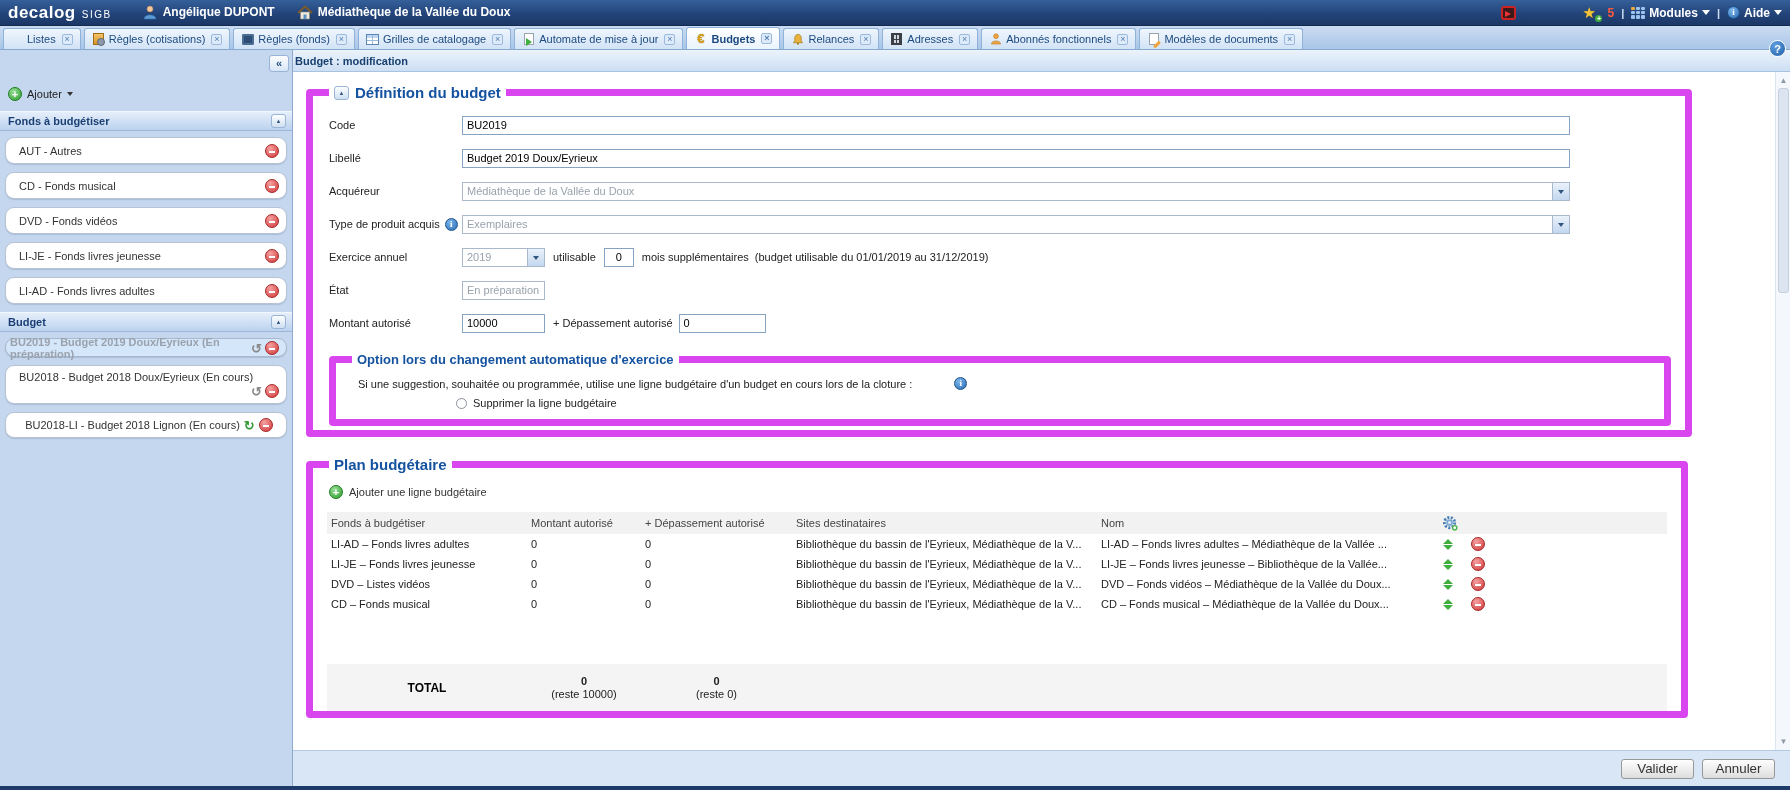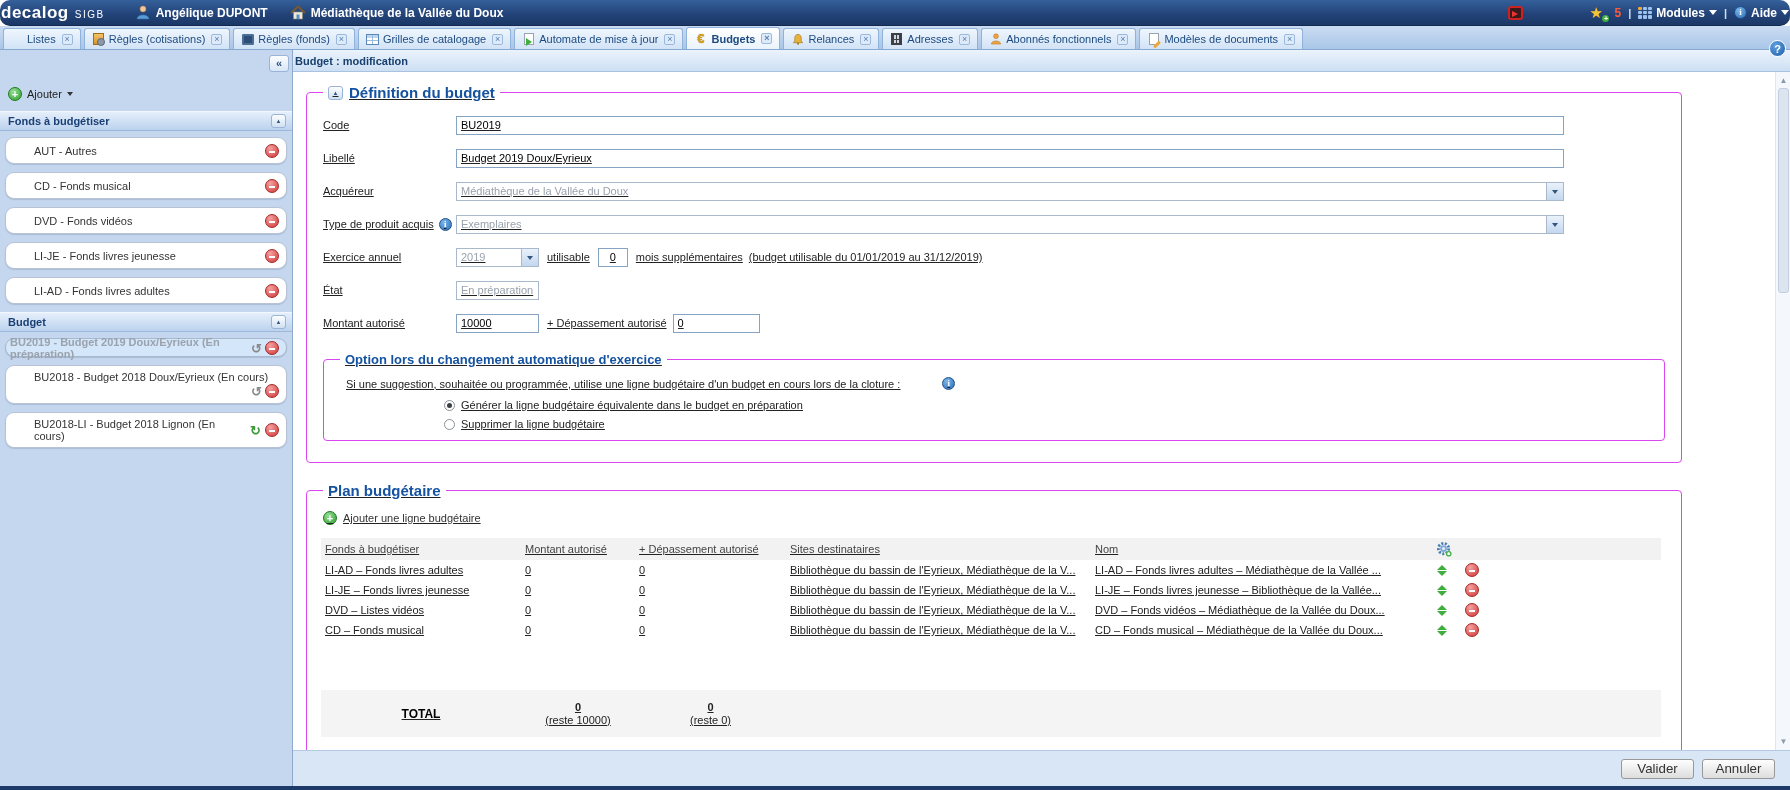--- a/index.html
+++ b/index.html
@@ -2,24 +2,24 @@
 <html><head>
 <meta charset="utf-8">
 <style>
   * { margin:0; padding:0; box-sizing:border-box; }
   html,body { width:1790px; height:790px; overflow:hidden; }
   body { font-family:"Liberation Sans", sans-serif; font-size:11px; background:#fff; color:#222; }
   .app { width:1790px; height:790px; display:flex; flex-direction:column; }
 
   
   .topbar { height:26px; flex:none; background:linear-gradient(#35609a,#23447a 55%,#1b3765);
-            border-bottom:1px solid #122a52; display:flex; align-items:center; padding:0 1px; color:#fff;border-radius:10px; }
+            border-bottom:1px solid #122a52; display:flex; align-items:center; padding:0 8px; color:#fff; }
   .logo { font-size:17px; font-weight:bold; letter-spacing:.5px; }
   .logo-suffix { font-size:10px; letter-spacing:1.5px; margin:3px 30px 0 6px; }
-  .tb-item { display:flex; align-items:center; gap:5px; font-weight:bold; font-size:12px; margin-right:22px; }
+  .tb-item { display:flex; align-items:flex-start; gap:5px; font-weight:bold; font-size:12px; margin-right:22px; }
   .tb-right { margin-left:auto; display:flex; align-items:center; gap:7px; }
   .tb-sep { color:#cfe0f5; font-weight:bold; }
   .count { color:#ff5a3c; font-weight:bold; font-size:12px; }
   .caret-w { width:0; height:0; border:4px solid transparent; border-top:5px solid #fff; margin-top:4px; }
   .tb-menu { display:flex; align-items:center; gap:4px; font-weight:bold; font-size:12px; cursor:pointer; }
 
   
   .i-person, .i-home { width:16px; height:15px; display:inline-block; }
   .i-exit { width:15px; height:14px; border:2px solid #c22; border-radius:3px; position:relative; background:#3a1a1a; }
   .i-exit::after { content:""; position:absolute; left:2px; top:3px; width:0; height:0;
@@ -62,43 +62,43 @@
   .add-row { display:flex; align-items:center; gap:5px; padding:0 8px; margin-top:33px; height:22px; cursor:pointer; }
   .caret-d { width:0; height:0; border:3px solid transparent; border-top:4px solid #333; margin-top:3px; }
   .side-header { height:20px; background:linear-gradient(#e6effb,#bbd2ee); border-top:1px solid #f2f7fd;
                  border-bottom:1px solid #9db8da; color:#1a3f74; font-weight:bold; display:flex;
                  align-items:center; justify-content:space-between; padding:0 6px 0 8px; margin-top:6px; }
   .mini-btn { width:15px; height:14px; border:1px solid #9ab4d6; border-radius:3px;
               background:linear-gradient(#fdfefe,#cfe0f2); color:#33567e; font-size:6px; text-align:center;
               line-height:12px; cursor:pointer; flex:none; }
   .cards { padding:6px 5px 0 5px; }
   .card { background:#fff; border:1px solid #b7c3d4; border-radius:9px; margin-bottom:8px;
-          box-shadow:0 1px 1px rgba(60,80,110,.18); padding:5px 7px 5px 28px; color:#333; cursor:pointer; }
+          box-shadow:0 1px 1px rgba(60,80,110,.18); padding:5px 7px 5px 13px; color:#333; cursor:pointer; }
   .card.fond { height:27px; display:flex; align-items:center; }
   .card .grow { flex:1; overflow:hidden; white-space:nowrap; }
   .card.sel { background:#d4e6f9; font-weight:bold;align-items:center; }
   .card-icons { display:flex; justify-content:flex-end; align-items:center; gap:3px; margin-top:1px; }
-  .card.inline-icons { display:flex; align-items:center; gap:4px; }
+  .card.inline-icons { display:flex; align-items:center; gap:4px;justify-content:center; }
 
   .i-minus { width:14px; height:14px; flex:none; border-radius:50%; position:relative;
              background:radial-gradient(circle at 35% 28%,#f5a0a0,#d03838); border:1px solid #a82525; }
   .i-minus::after { content:""; position:absolute; left:3px; top:6px; width:6px; height:2px; background:#fff; }
   .i-plus { width:14px; height:14px; flex:none; border-radius:50%;
             background:radial-gradient(circle at 35% 28%,#95dd95,#2e9e2e); border:1px solid #1d7a1d;
             color:#fff; font-weight:bold; font-size:11px; line-height:12px; text-align:center; }
   .i-undo { font-size:13px; line-height:13px; color:#8a8a8a; font-weight:bold; }
   .i-undo.green { color:#3a9a3a; }
 
   
   .main { flex:1; display:flex; flex-direction:column; min-width:0; background:#fff; }
   .page-title { height:22px; flex:none; background:linear-gradient(#ebf3fc,#cddff3); border-bottom:1px solid #a9c2e0;
                 color:#17406f; font-weight:bold; display:flex; align-items:center; padding:0 2px; }
   .content { flex:1; position:relative; padding:12px 0 0 13px; overflow:hidden; }
 
-  fieldset { width:1376px; border:1px solid #d946ef; border-radius:4px; padding:4px 14px 17px 14px;text-decoration:underline; }
+  fieldset { width:1376px; border:7px solid #d946ef; border-radius:4px; padding:4px 14px 0 14px; }
   legend { color:#1553a1; font-weight:bold; font-size:15px; padding:0 5px; margin-left:2px;
            display:flex; align-items:center; gap:6px; }
   fieldset.option { width:1342px; margin:16px 0 4px 2px; padding-bottom:10px; }
   fieldset.option legend { font-size:13px; }
 
   .frow { display:flex; align-items:center; margin:7px 0 0 2px; height:26px; }
   .flabel { width:133px; flex:none; color:#222; display:flex; align-items:center; gap:5px; }
   .tinput { height:19px; border:1px solid #86a3c3; padding:0 4px; font:11px "Liberation Sans",sans-serif;
             color:#000; background:#fff; }
   .w-wide { width:1108px; }
@@ -437,24 +437,20 @@
             <span class="gap8 note">+ Dépassement autorisé</span>
             <input class="tinput w-dep gap6" value="0" style="">
           </div>
 
           <fieldset class="option">
             <legend>Option lors du changement automatique d'exercice</legend>
             <div class="opt-desc">
               <span>Si une suggestion, souhaitée ou programmée, utilise une ligne budgétaire d'un budget en cours lors de la cloture :</span>
               <span class="i-info">i</span>
             </div>
-            <div class="radio-row">
-              <span class="radio checked"></span>
-              <span>Générer la ligne budgétaire équivalente dans le budget en préparation</span>
-            </div>
             <div class="radio-row" style="margin-top:7px">
               <span class="radio"></span>
               <span>Supprimer la ligne budgétaire</span>
             </div>
           </fieldset>
         </fieldset>
 
         <fieldset class="planset">
           <legend>Plan budgétaire</legend>
 

